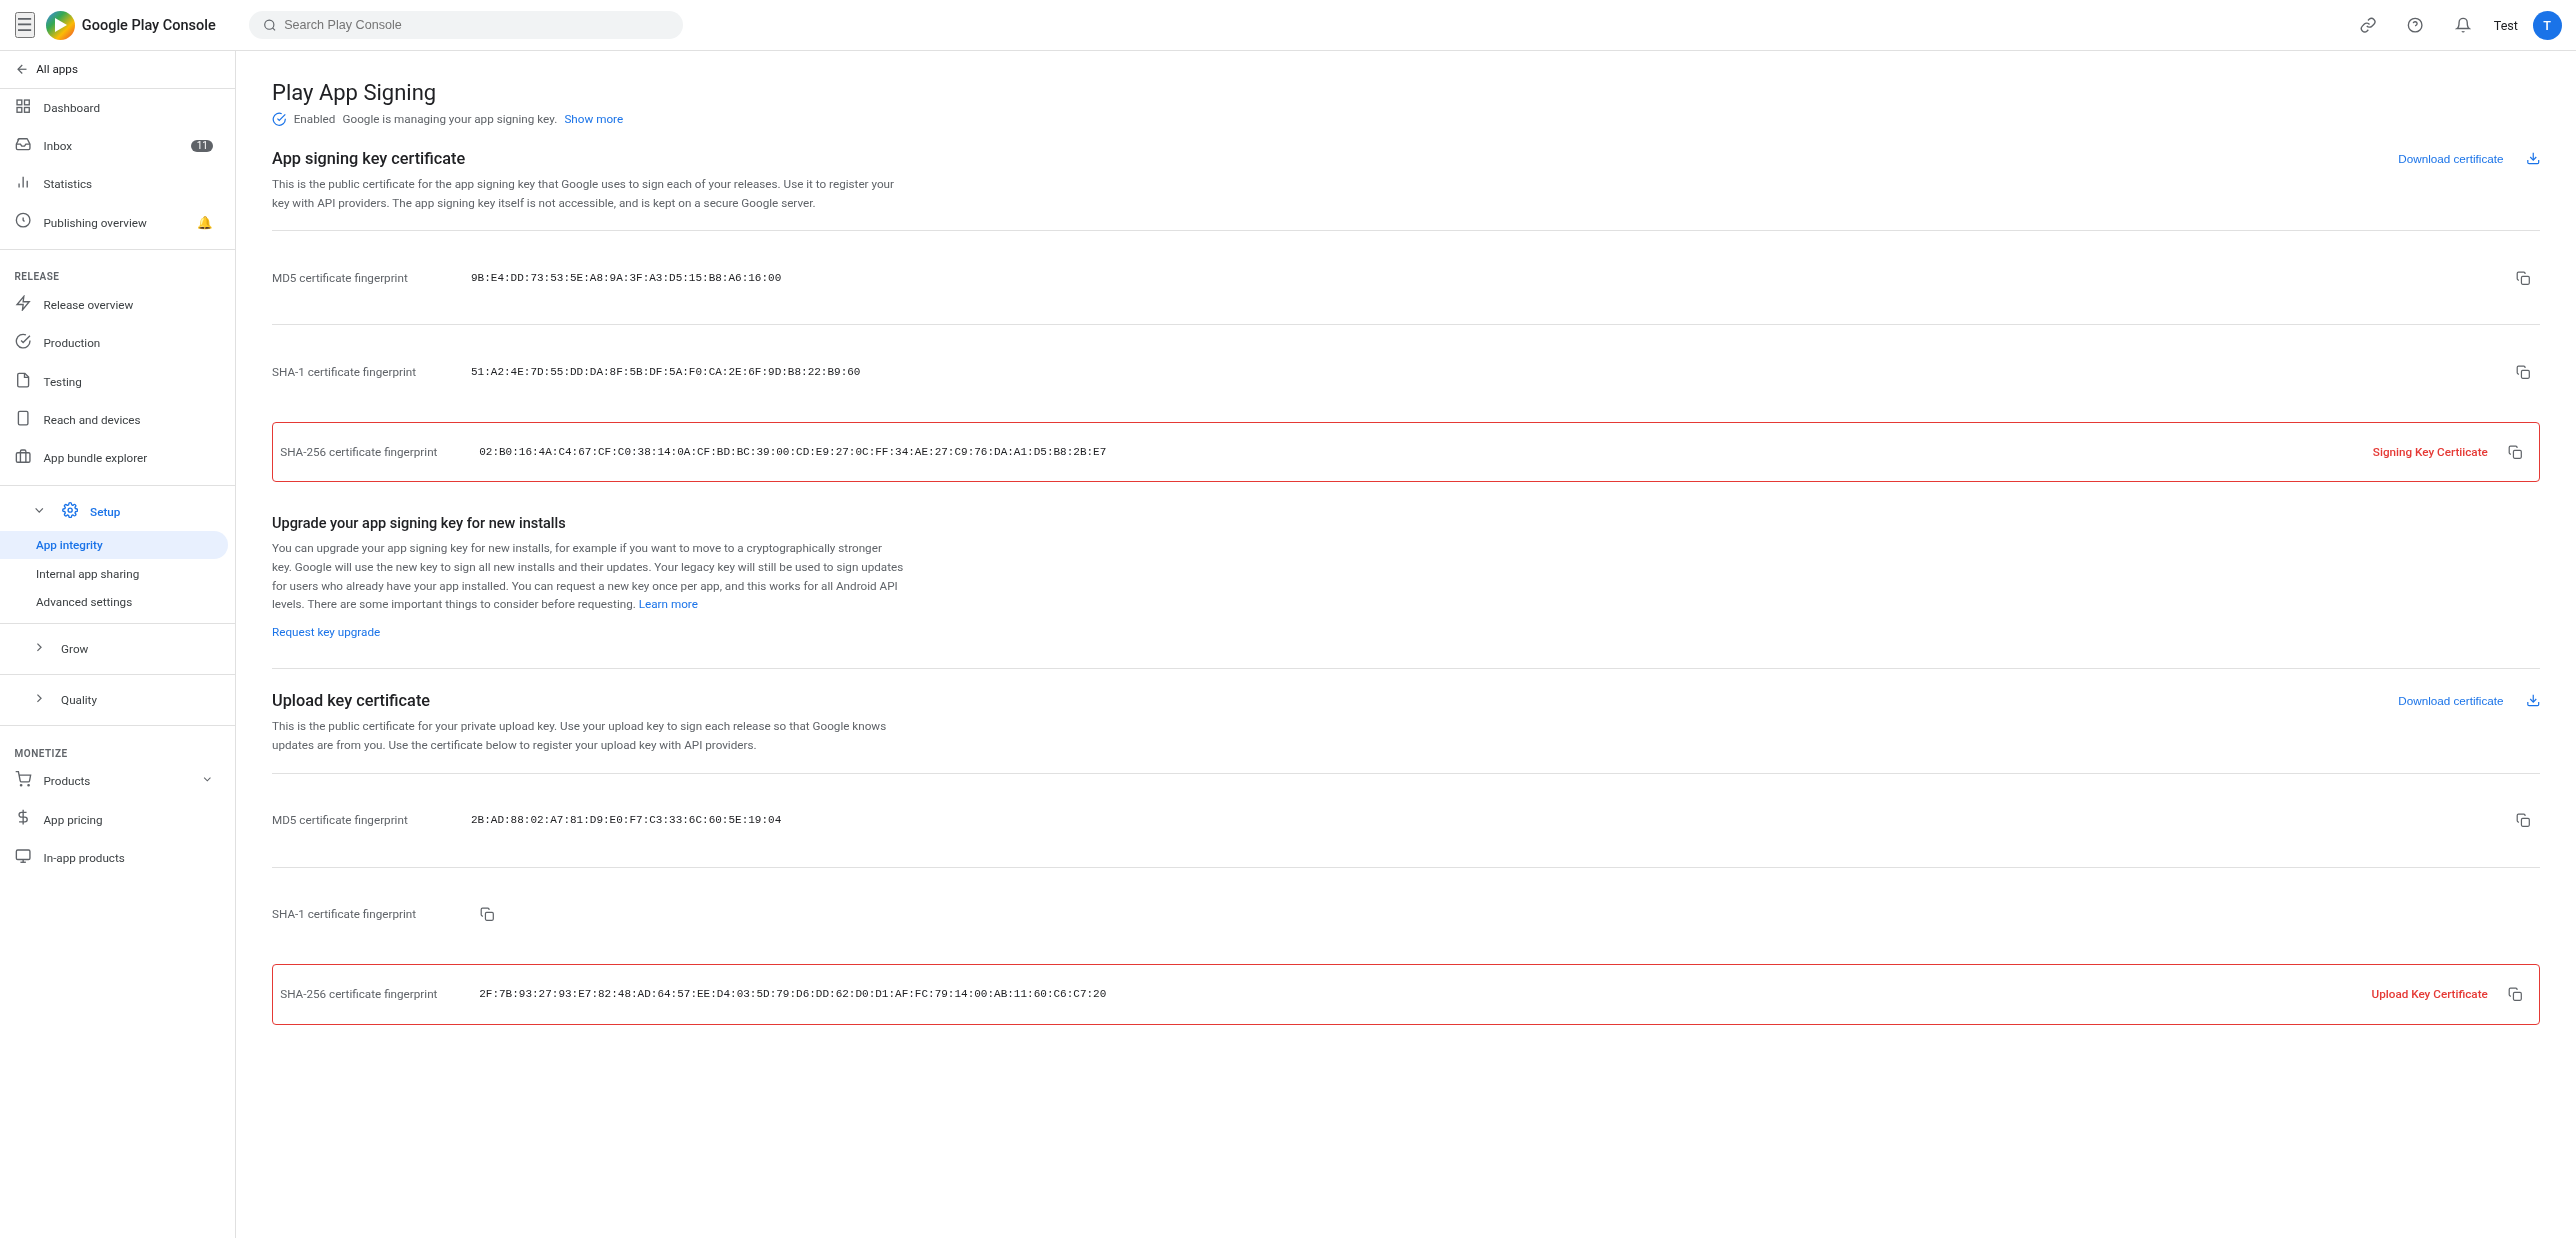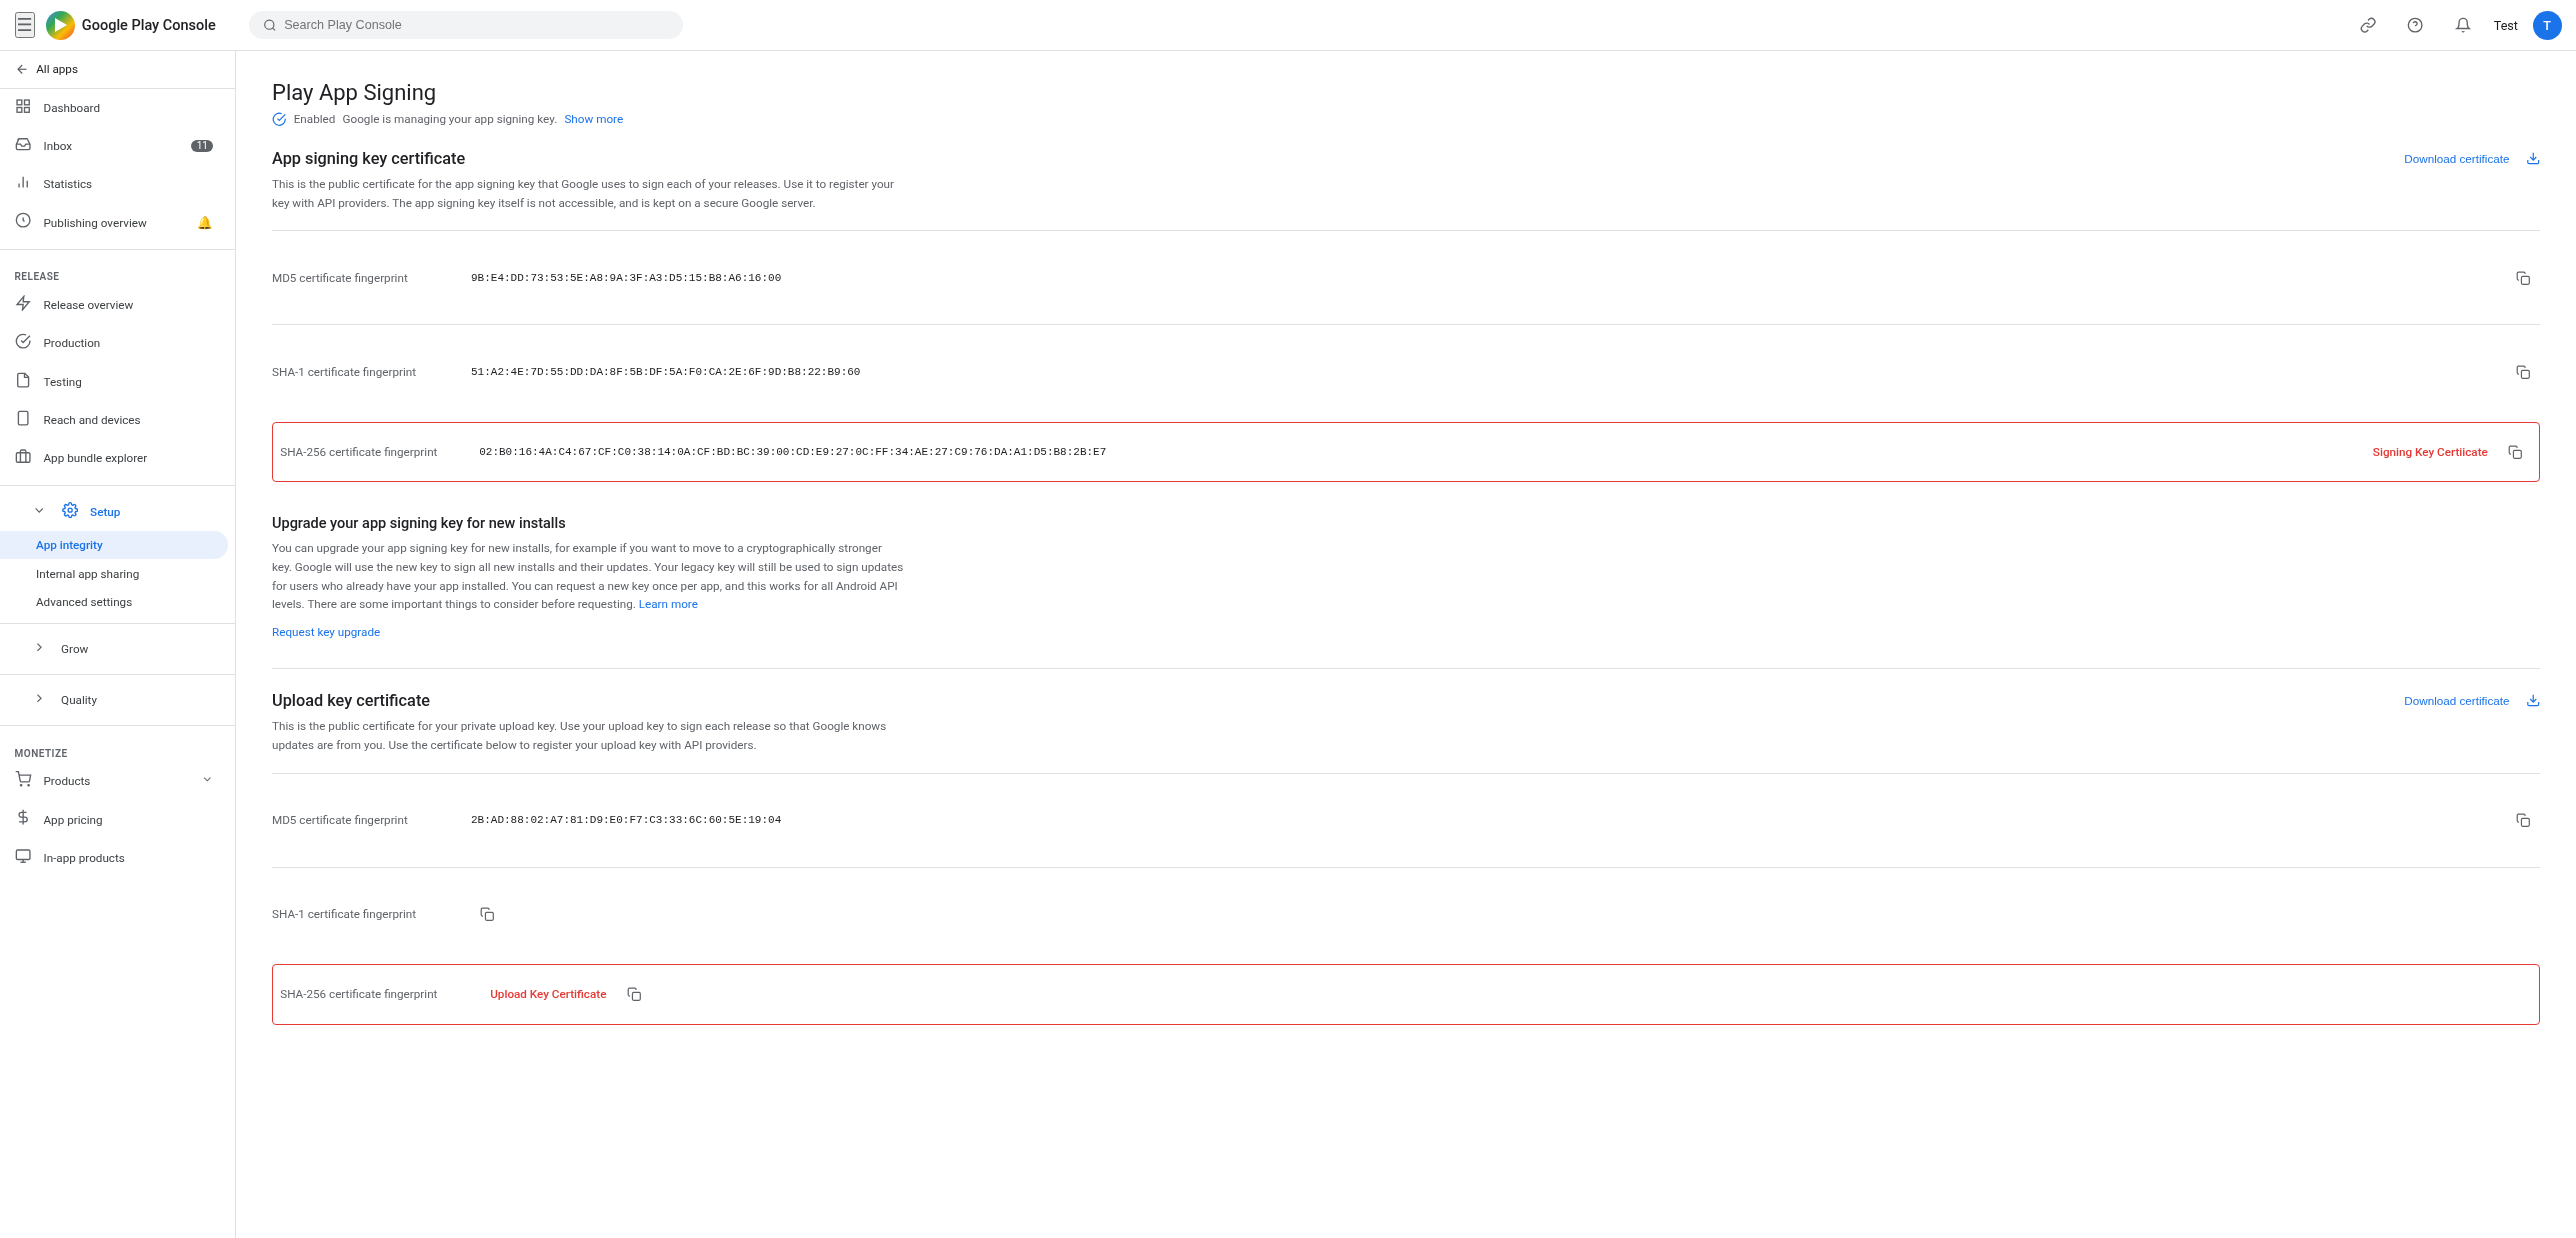--- a/index.html
+++ b/index.html
@@ -37,21 +37,21 @@
     .sidebar-gear-icon { color: #1a73e8; font-size: 16.3px; }
 
     
     .main { flex: 1; overflow-y: auto; padding: 29px 36px; background: #fff; }
     .page-title { font-size: 22px; font-weight: 400; color: #202124; margin-bottom: 7.2px; }
     .page-subtitle { display: flex; align-items: center; gap: 7.2px; font-size: 11.7px; color: #5f6368; margin-bottom: 22px; }
     .show-more { color: #1a73e8; cursor: pointer; text-decoration: none; }
 
     .section-header { display: flex; align-items: center; justify-content: space-between; margin-bottom: 7.2px; }
     .section-title { font-size: 16.3px; font-weight: 500; color: #202124; }
-    .download-btn { display: flex; align-items: center; gap: 16px; color: #1a73e8; cursor: pointer; font-size: 11.7px; border: none; background: transparent; }
+    .download-btn { display: flex; align-items: center; gap: 22px; color: #1a73e8; cursor: pointer; font-size: 11.7px; border: none; background: transparent; }
 
     .section-desc { font-size: 11.7px; color: #5f6368; margin-bottom: 18px; line-height: 1.6; max-width: 632px; }
 
     .cert-row { display: flex; align-items: center; border-top: 0.9px solid #e0e0e0; padding: 30px 0; }
     .cert-label { width: 199px; font-size: 11.7px; color: #5f6368; flex-shrink: 0; }
     .cert-value { flex: 1; font-family: 'Courier New', monospace; font-size: 11px; color: #202124; word-break: break-all; }
     .cert-copy-btn { width: 33px; height: 33px; display: flex; align-items: center; justify-content: center; cursor: pointer; color: #5f6368; border: none; background: transparent; border-radius: 3.6px; flex-shrink: 0; }
 
     .cert-row.highlighted { border: 1.8px solid #e53935; border-radius: 4px; padding: 12.6px 7.2px; margin: 3.6px 0; }
     .cert-row.highlighted .cert-label { color: #5f6368; }
@@ -411,20 +411,21 @@
         <button class="cert-copy-btn">
           <svg width="14.5" height="14.5" viewBox="0 0 24 24" fill="none" stroke="currentColor" stroke-width="2">
               <rect x="9" y="9" width="13" height="13" rx="2" ry="2"></rect>
               <path d="M5 15H4a2 2 0 0 1-2-2V4a2 2 0 0 1 2-2h9a2 2 0 0 1 2 2v1"></path>
             </svg>
         </button>
       </div>
 
       <div class="cert-row highlighted">
         <span class="cert-label">SHA-256 certificate fingerprint</span>
+        <span class="cert-value">2F:7B:93:27:93:E7:82:48:AD:64:57:EE:D4:03:5D:79:D6:DD:62:D0:D1:AF:FC:79:14:00:AB:11:60:C6:C7:20</span>
         <span class="highlighted-badge">Upload Key Certificate</span>
         <button class="cert-copy-btn">
           <svg width="14.5" height="14.5" viewBox="0 0 24 24" fill="none" stroke="currentColor" stroke-width="2">
               <rect x="9" y="9" width="13" height="13" rx="2" ry="2"></rect>
               <path d="M5 15H4a2 2 0 0 1-2-2V4a2 2 0 0 1 2-2h9a2 2 0 0 1 2 2v1"></path>
             </svg>
         </button>
       </div>
     </div>
   </div>

